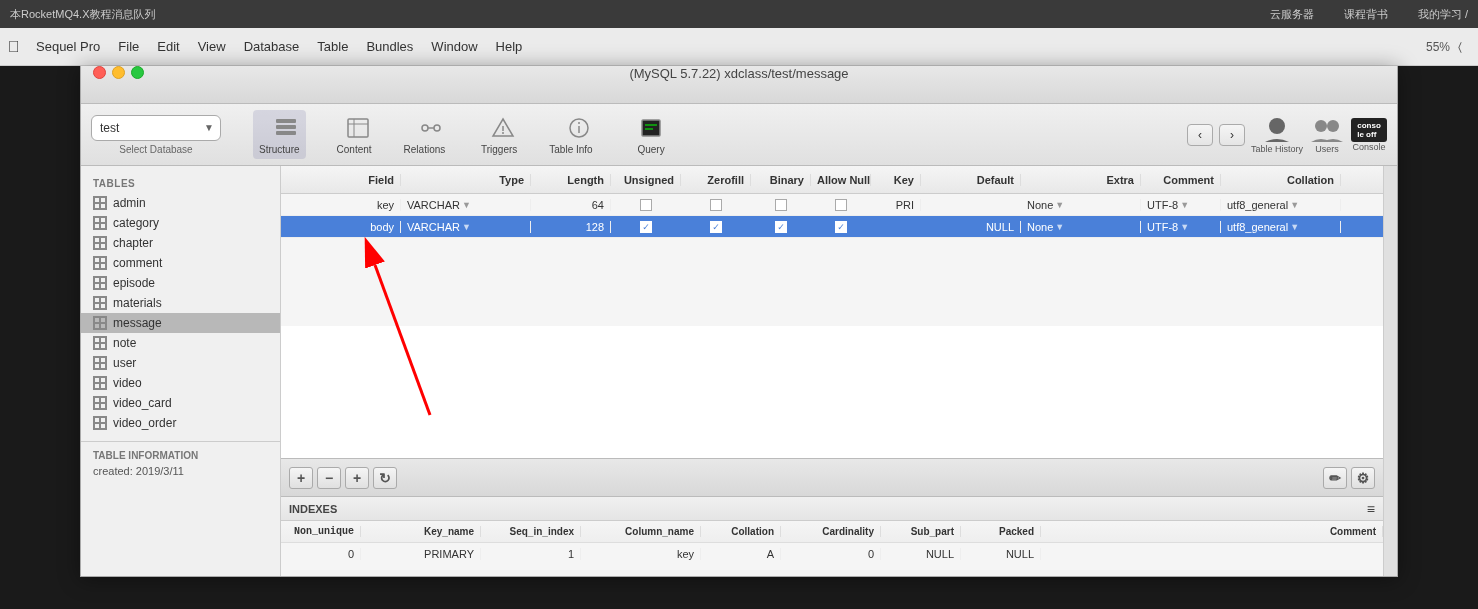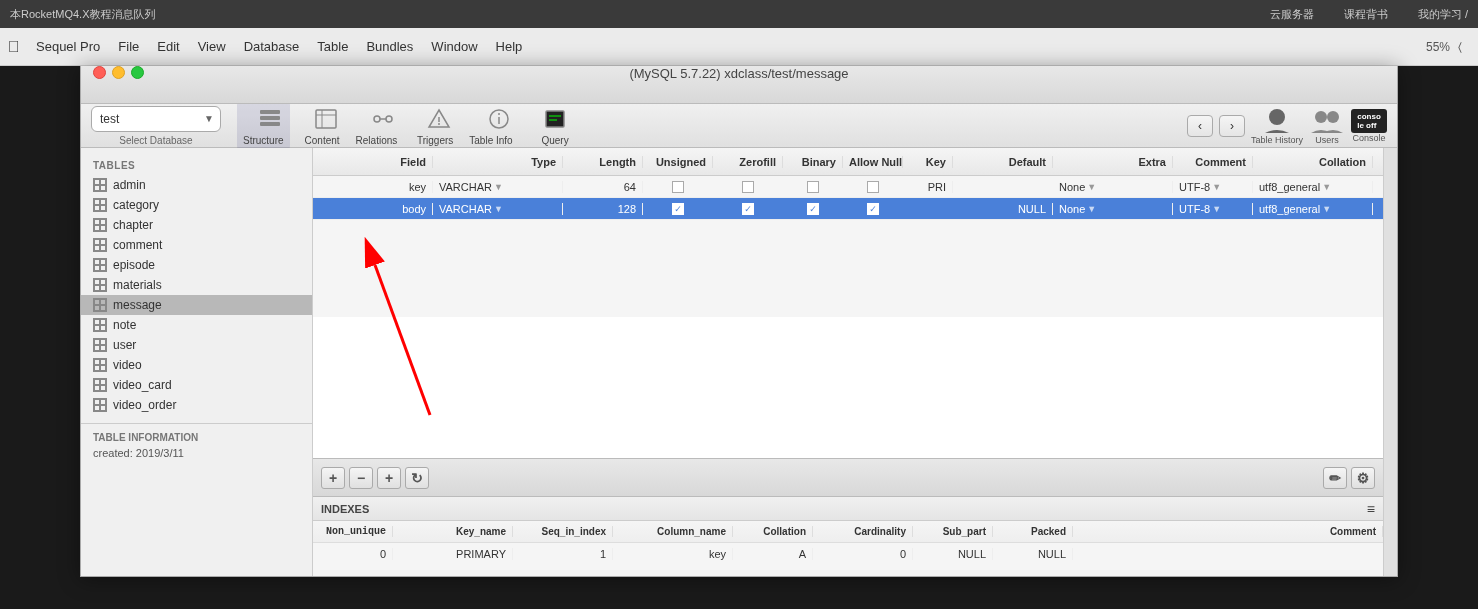--- a/index.html
+++ b/index.html
@@ -84,26 +84,26 @@
     }
     .tl { width: 13px; height: 13px; border-radius: 50%; }
     .tl-red { background: #ff5f57; border: 1px solid #e0443e; }
     .tl-yellow { background: #ffbd2e; border: 1px solid #dea123; }
     .tl-green { background: #28c840; border: 1px solid #1aab29; }
     .title-text { font-size: 13px; color: #444; font-weight: 500; }
 
     
     .toolbar {
       background: linear-gradient(to bottom, #f0f0f0, #e0e0e0);
-      height: 44px;
+      height: 62px;
       display: flex;
       align-items: center;
       padding: 0 10px;
       border-bottom: 1px solid #bbb;
-      gap: 4px;
+      gap: 20px;
     }
     .db-selector {
       background: white;
       border: 1px solid #aaa;
       border-radius: 6px;
       padding: 4px 24px 4px 8px;
       font-size: 12px;
       width: 130px;
       position: relative;
       cursor: pointer;
@@ -162,21 +162,21 @@
 
     
     .main-content {
       display: flex;
       flex: 1;
       overflow: hidden;
     }
 
     
     .sidebar {
-      width: 232px;
+      width: 200px;
       background: #f0f0f0;
       border-right: 1px solid #ccc;
       overflow-y: auto;
       padding: 8px 0;
     }
     .sidebar-section-title {
       font-size: 10px;
       font-weight: 700;
       color: #777;
       padding: 4px 12px 4px 12px;

